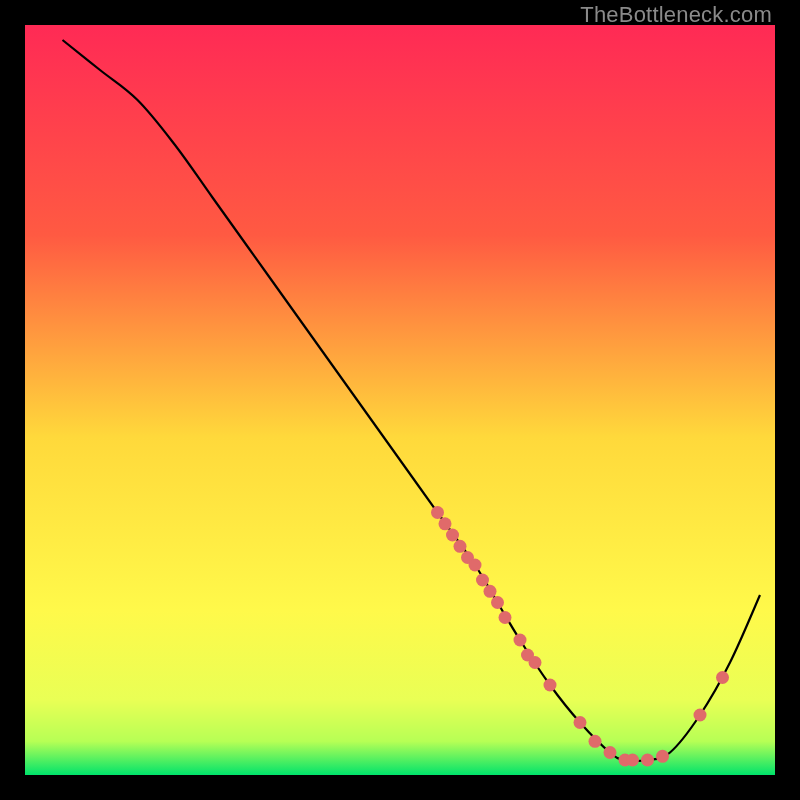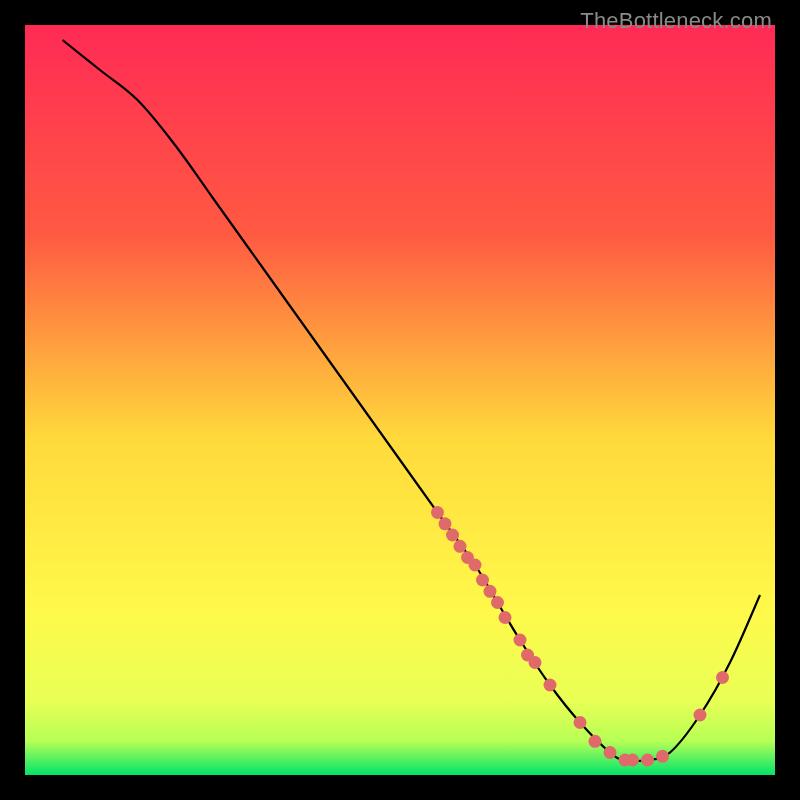--- a/index.html
+++ b/index.html
@@ -20,21 +20,21 @@
   }
   .plot {
     position: absolute;
     left: 0;
     top: 0;
     width: 750px;
     height: 750px;
   }
   .watermark {
     position: absolute;
-    top: 8px;
+    top: 2px;
     right: 28px;
     font-family: Arial, Helvetica, sans-serif;
     font-size: 22px;
     color: #8a8a8a;
     letter-spacing: 0.2px;
   }
 </style>
 </head>
 <body>
 

